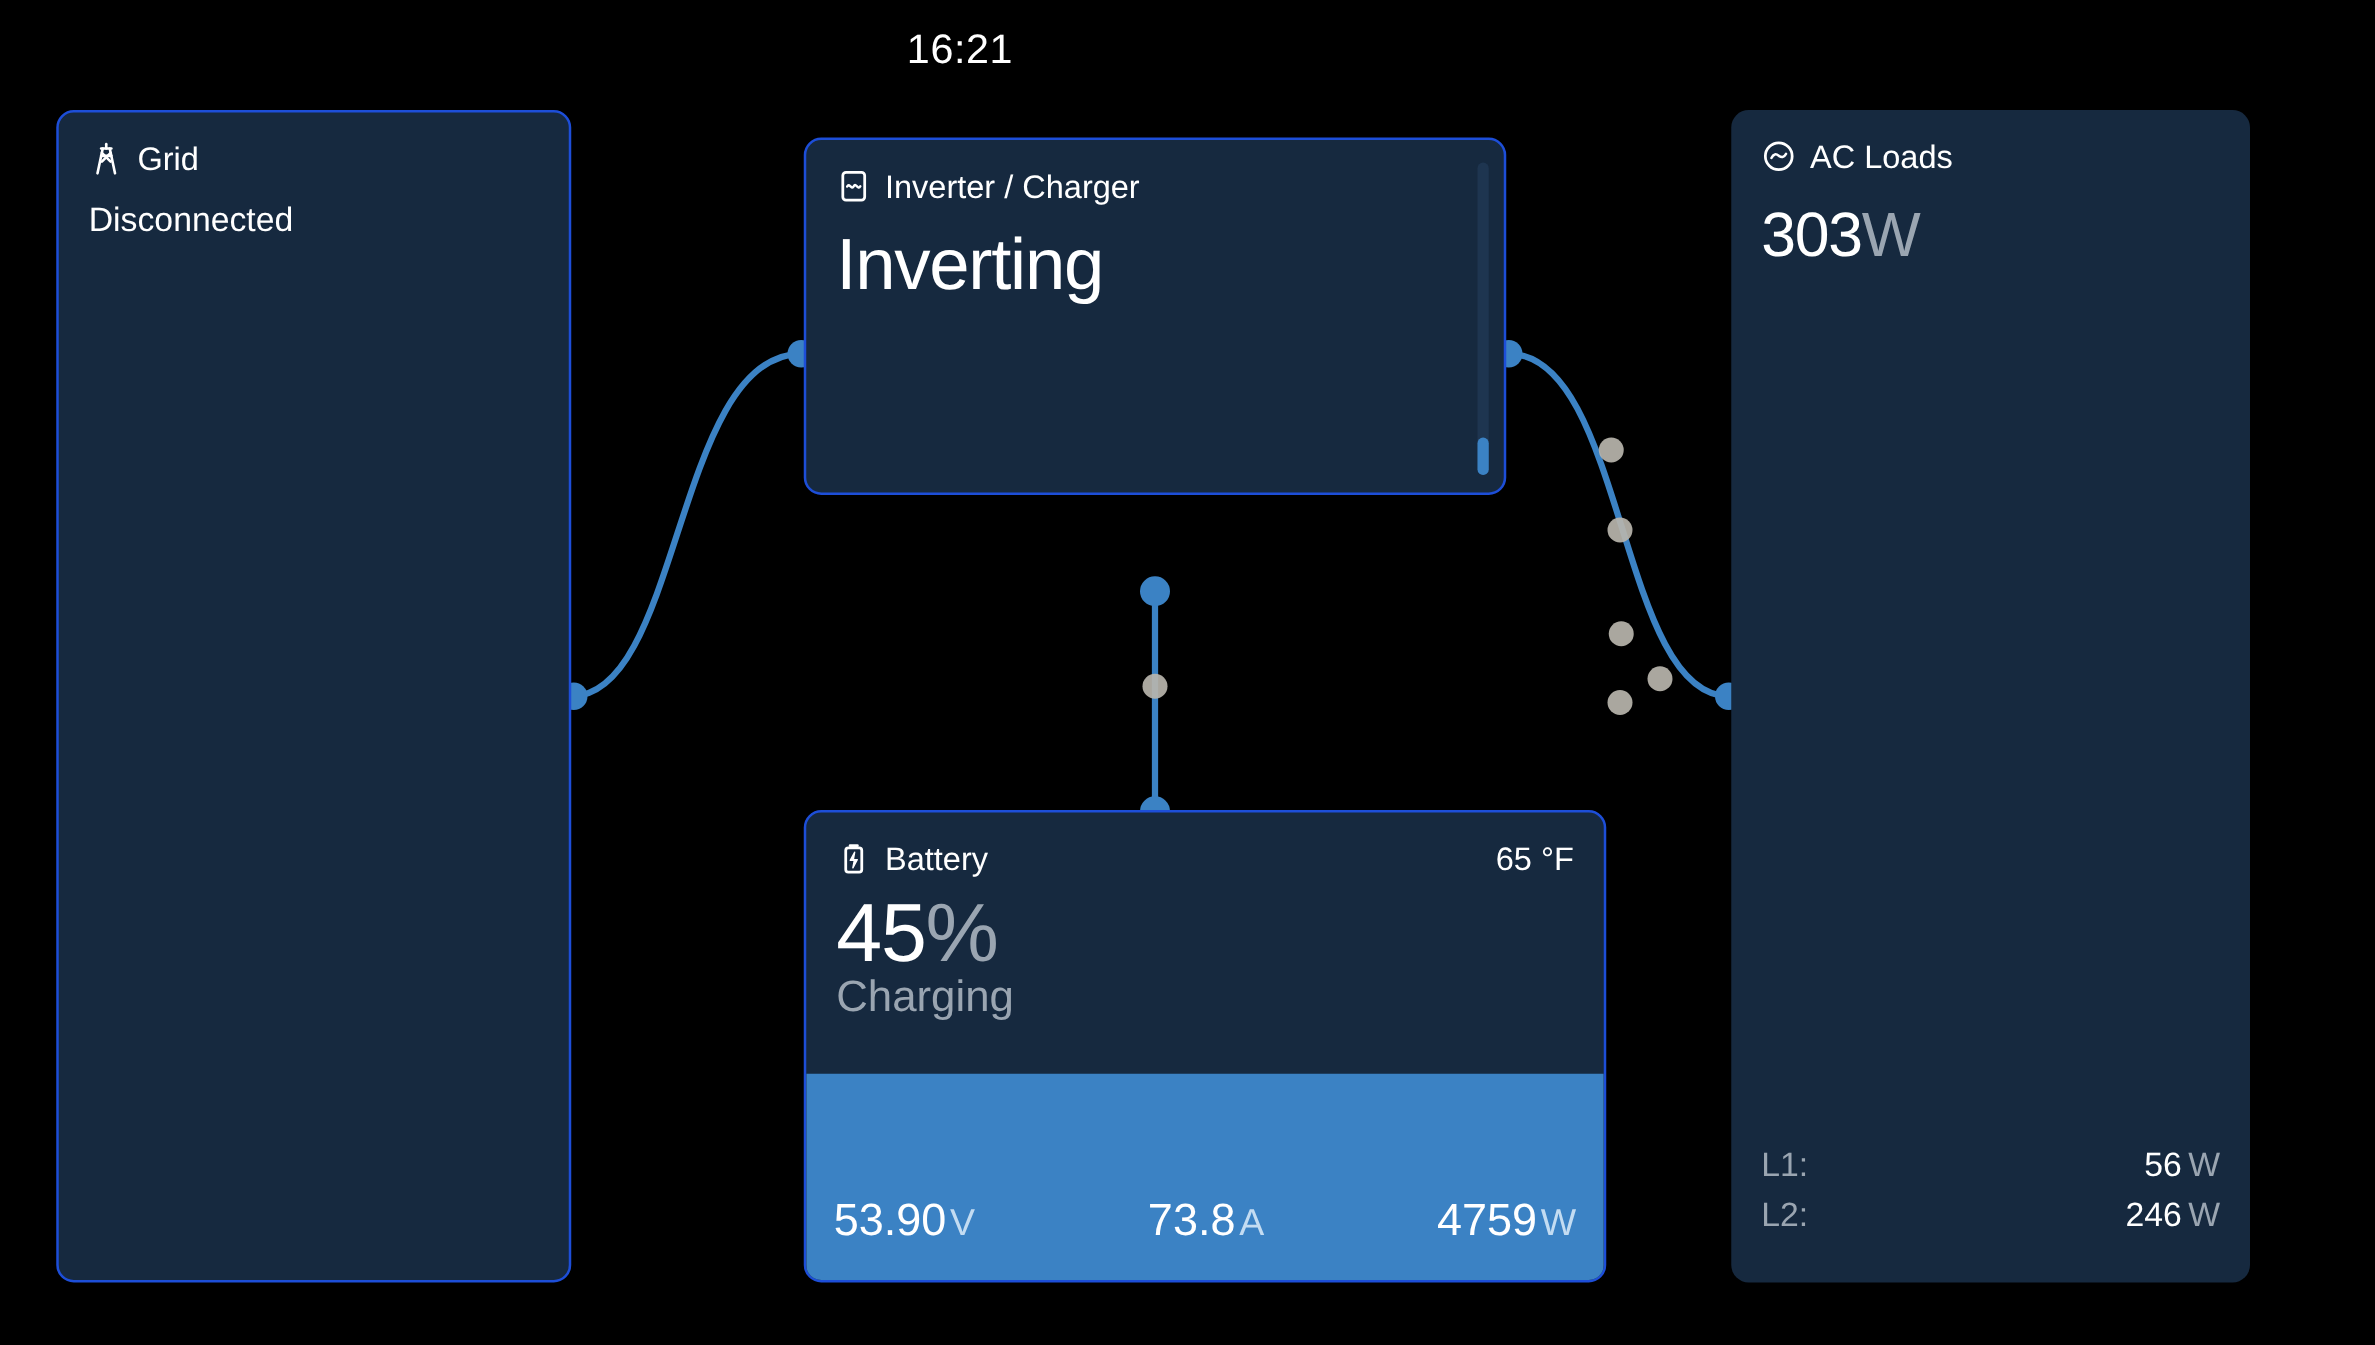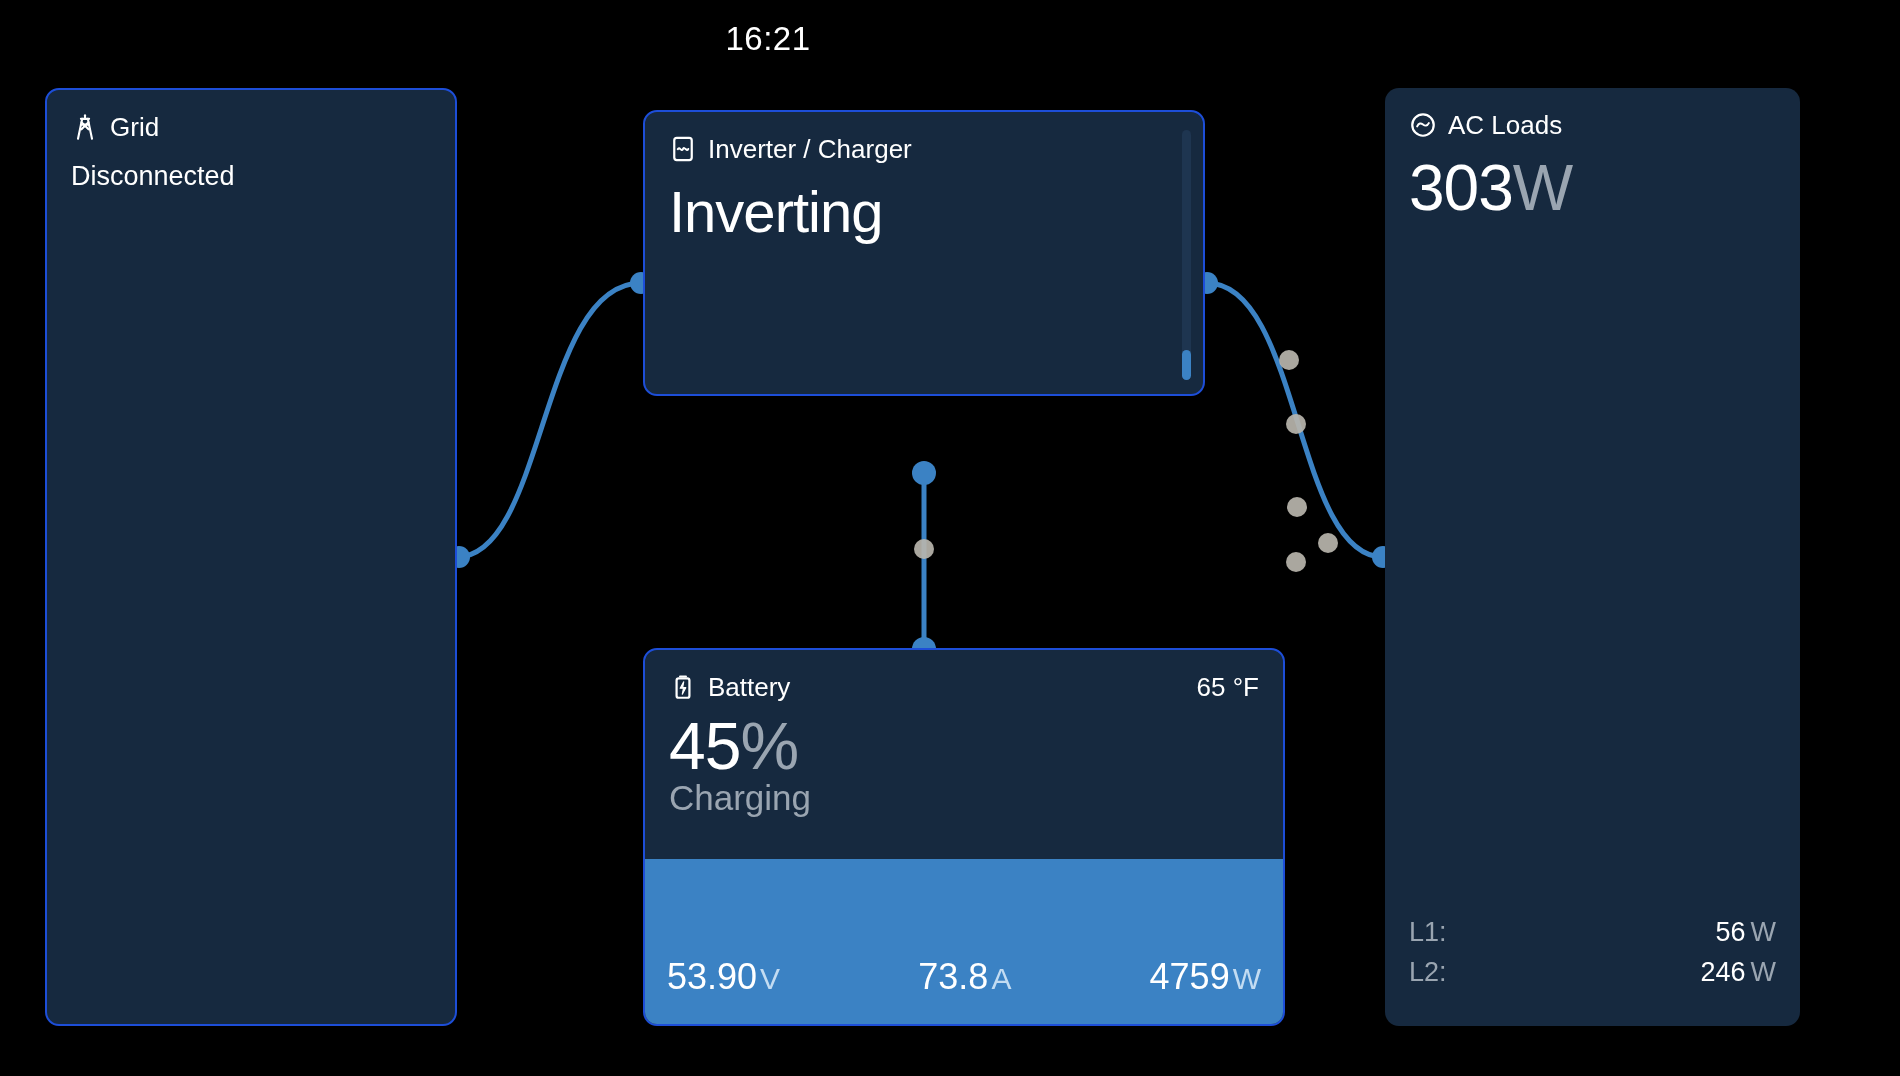--- a/index.html
+++ b/index.html
@@ -137,21 +137,21 @@
 
   
   #acloads-panel {
     left: 1385px;
     top: 88px;
     width: 415px;
     height: 938px;
   }
   #acloads-panel .big-value {
     padding: 4px 24px 0 24px;
-    font-size: 64px;
+    font-size: 50px;
     line-height: 88px;
     letter-spacing: -1px;
   }
   .line-list {
     position: absolute;
     left: 24px;
     right: 24px;
     bottom: 34px;
   }
   .line-row {

